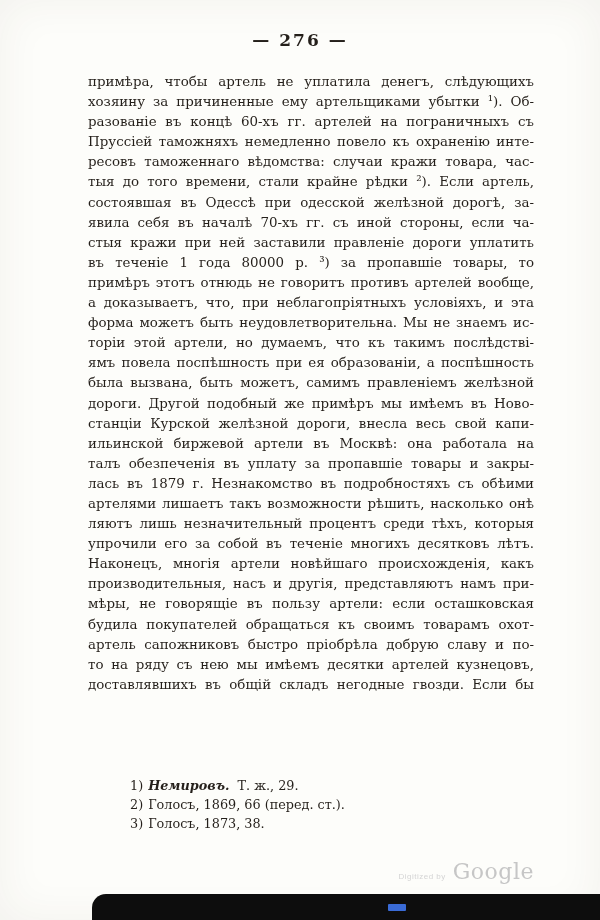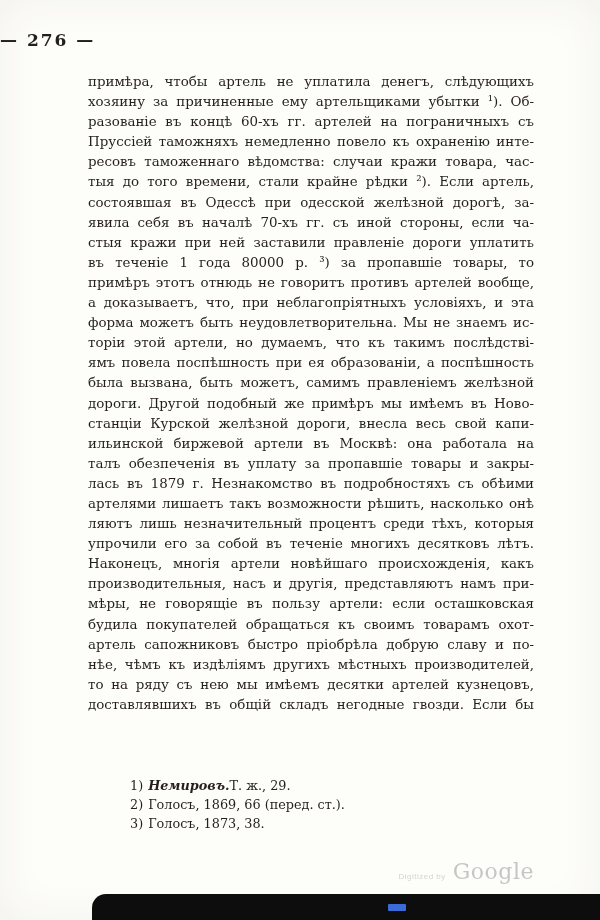--- a/index.html
+++ b/index.html
@@ -11,21 +11,21 @@
     box-shadow: inset 0 0 45px rgba(60,50,30,0.06);
     font-family: "DejaVu Serif", serif;
     color: #241f1a;
     overflow: hidden;
   }
   .page-number {
     position: absolute;
     top: 30px;
     left: 0;
     right: 0;
-    text-align: left;
+    text-align: center;
     font-size: 17px;
     font-weight: bold;
     letter-spacing: 2px;
   }
   .body-block {
     position: absolute;
     top: 72px;
     left: 88px;
     width: 446px;
   }
@@ -40,21 +40,21 @@
     position: absolute;
     top: 776px;
     left: 130px;
     width: 400px;
   }
   .footnote {
     font-size: 12.8px;
     line-height: 19px;
   }
   .fn-marker { margin-right: 5px; }
-  .fn-italic { font-style: italic; font-weight: bold; margin-right: 0; }
+  .fn-italic { font-style: italic; font-weight: bold; margin-right: 8px; }
   .fn-italic:empty { display: none; margin: 0; }
   .watermark {
     position: absolute;
     bottom: 36px;
     right: 66px;
     display: flex;
     align-items: baseline;
     gap: 7px;
     color: #c9c9c9;
   }
@@ -151,21 +151,20 @@
       <div class="body-line">Наконецъ, многія артели новѣйшаго происхожденія, какъ</div>
 
       <div class="body-line">производительныя, насъ и другія, представляютъ намъ при-</div>
 
       <div class="body-line">мѣры, не говорящіе въ пользу артели: если осташковская</div>
 
       <div class="body-line">будила покупателей обращаться къ своимъ товарамъ охот-</div>
 
       <div class="body-line">артель сапожниковъ быстро пріобрѣла добрую славу и по-</div>
 
-      <div class="body-line">нѣе, чѣмъ къ издѣліямъ другихъ мѣстныхъ производителей,</div>
 
       <div class="body-line">то на ряду съ нею мы имѣемъ десятки артелей кузнецовъ,</div>
 
       <div class="body-line">доставлявшихъ въ общій складъ негодные гвозди. Если бы</div>
     </div>
 
   <div class="footnotes">
 
       <div class="footnote">
         <span class="fn-marker">1)</span><span class="fn-italic">Немировъ.</span><span class="fn-text">Т. ж., 29.</span>

